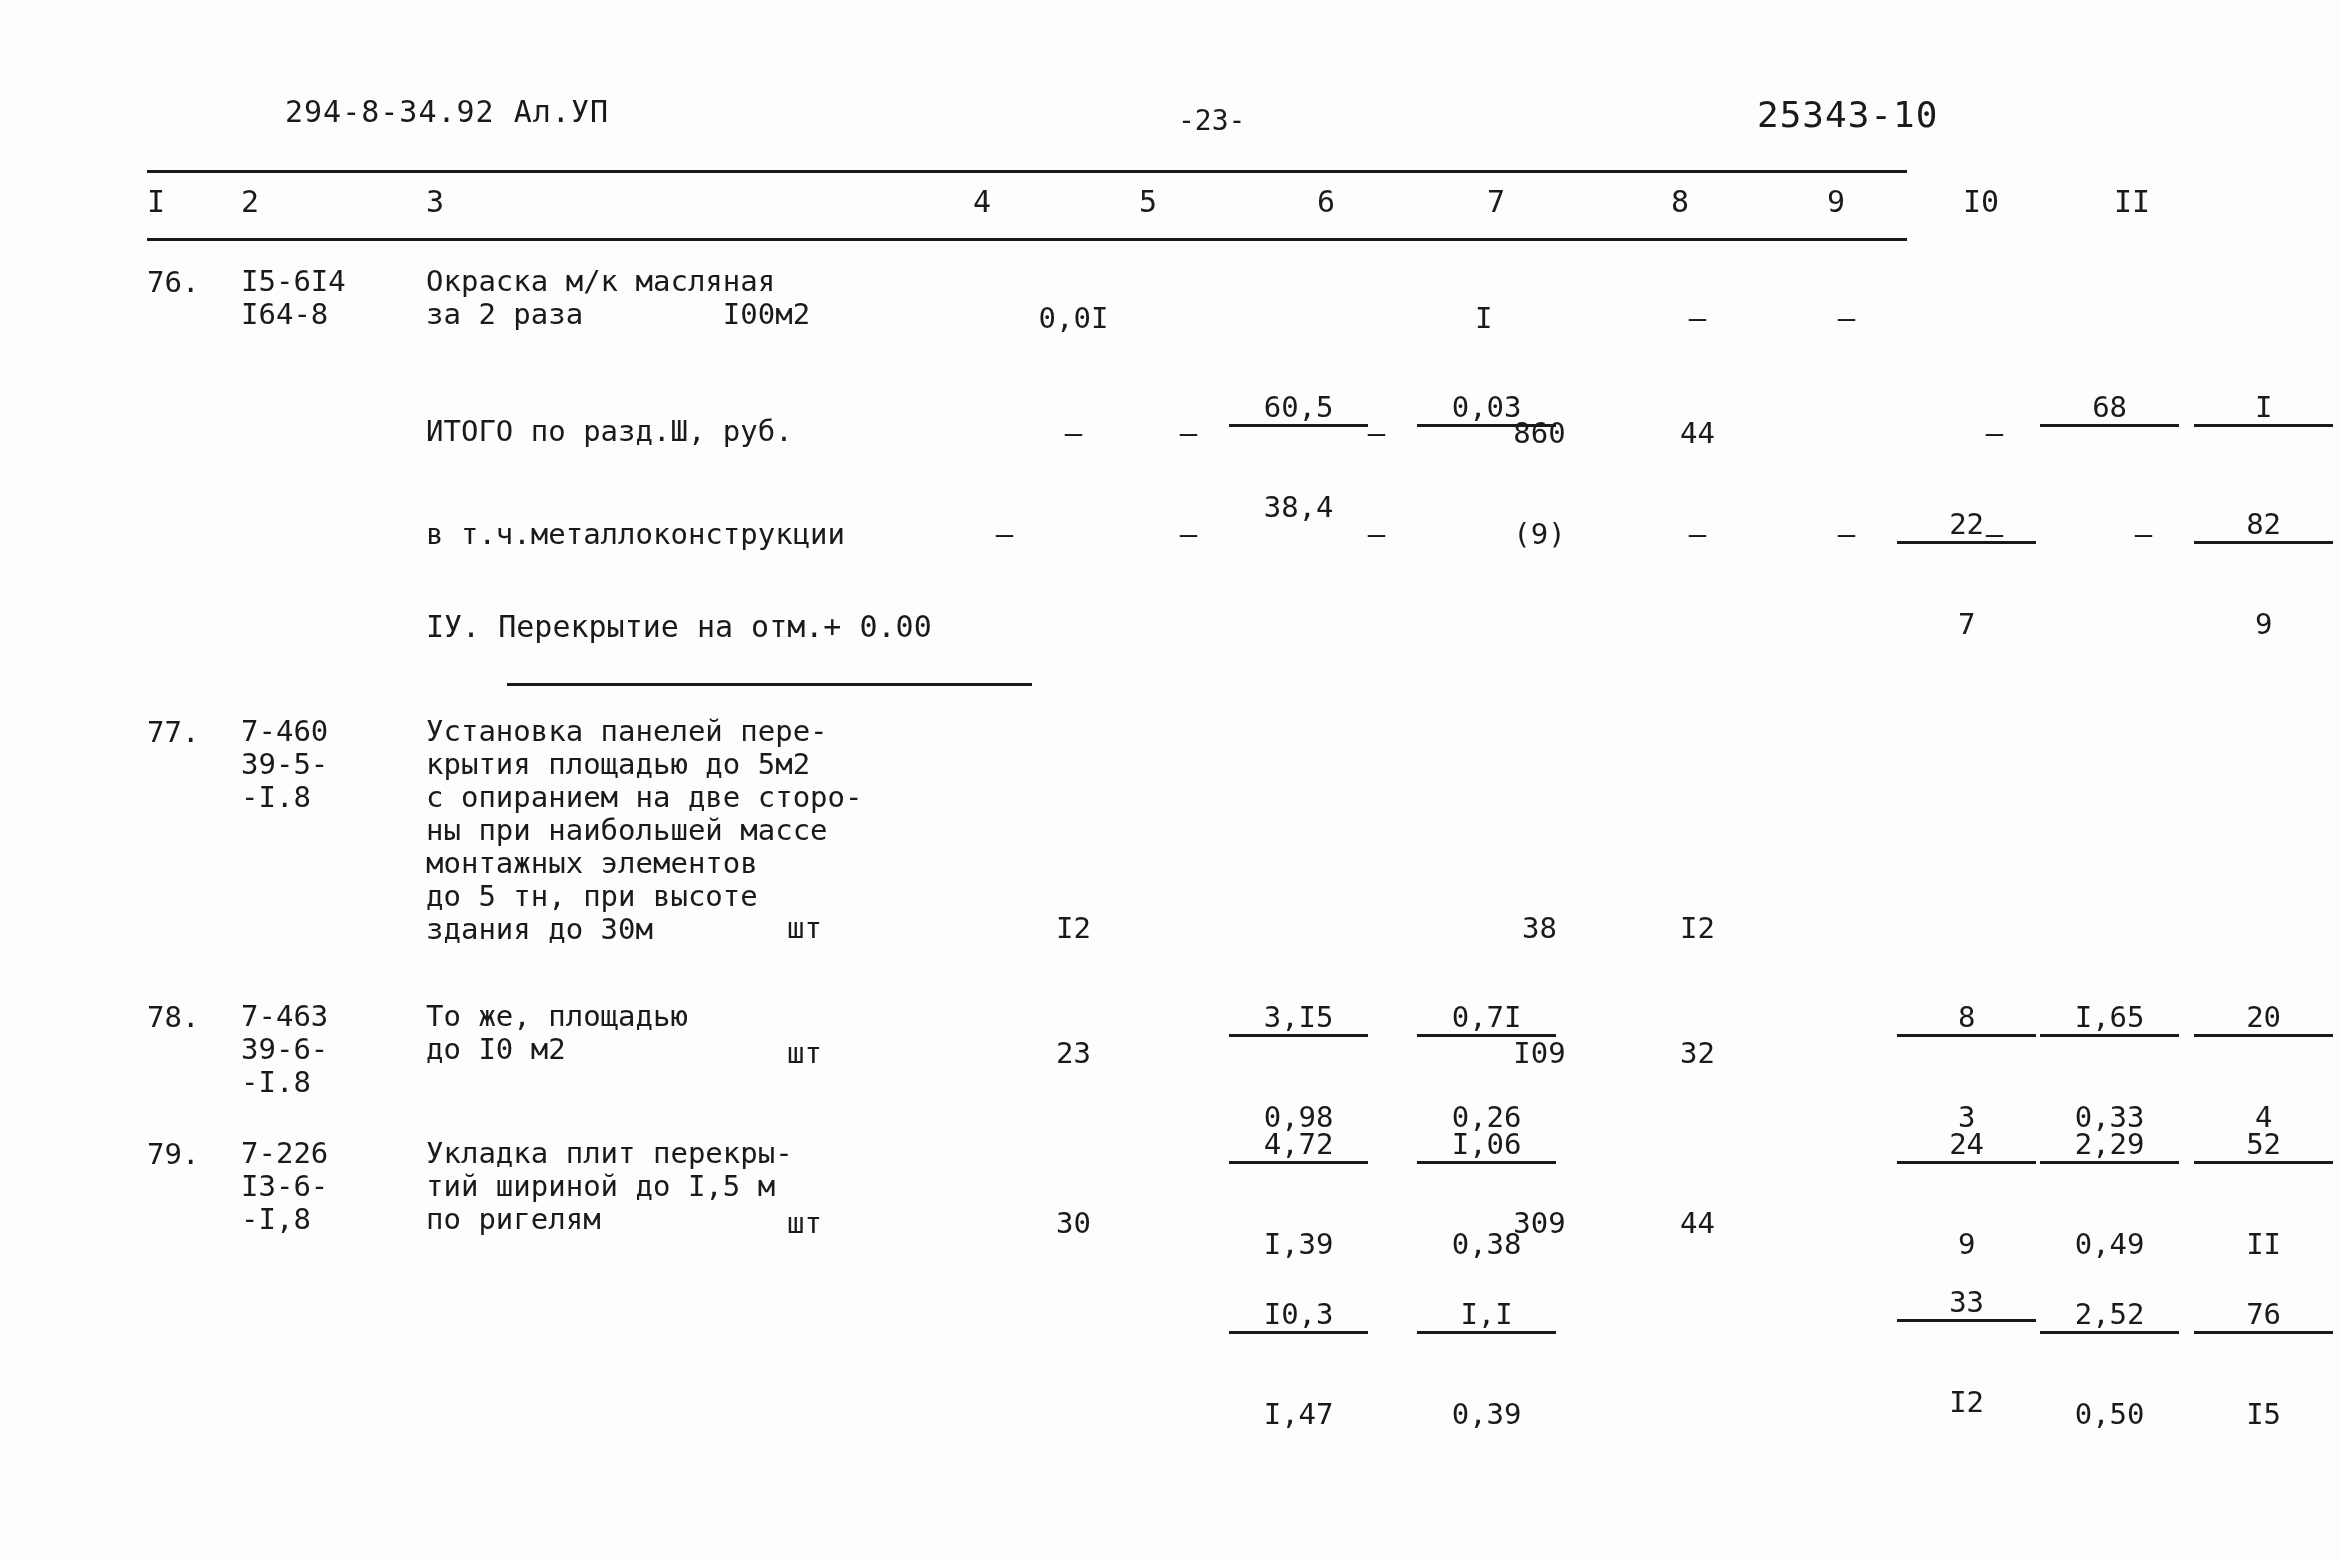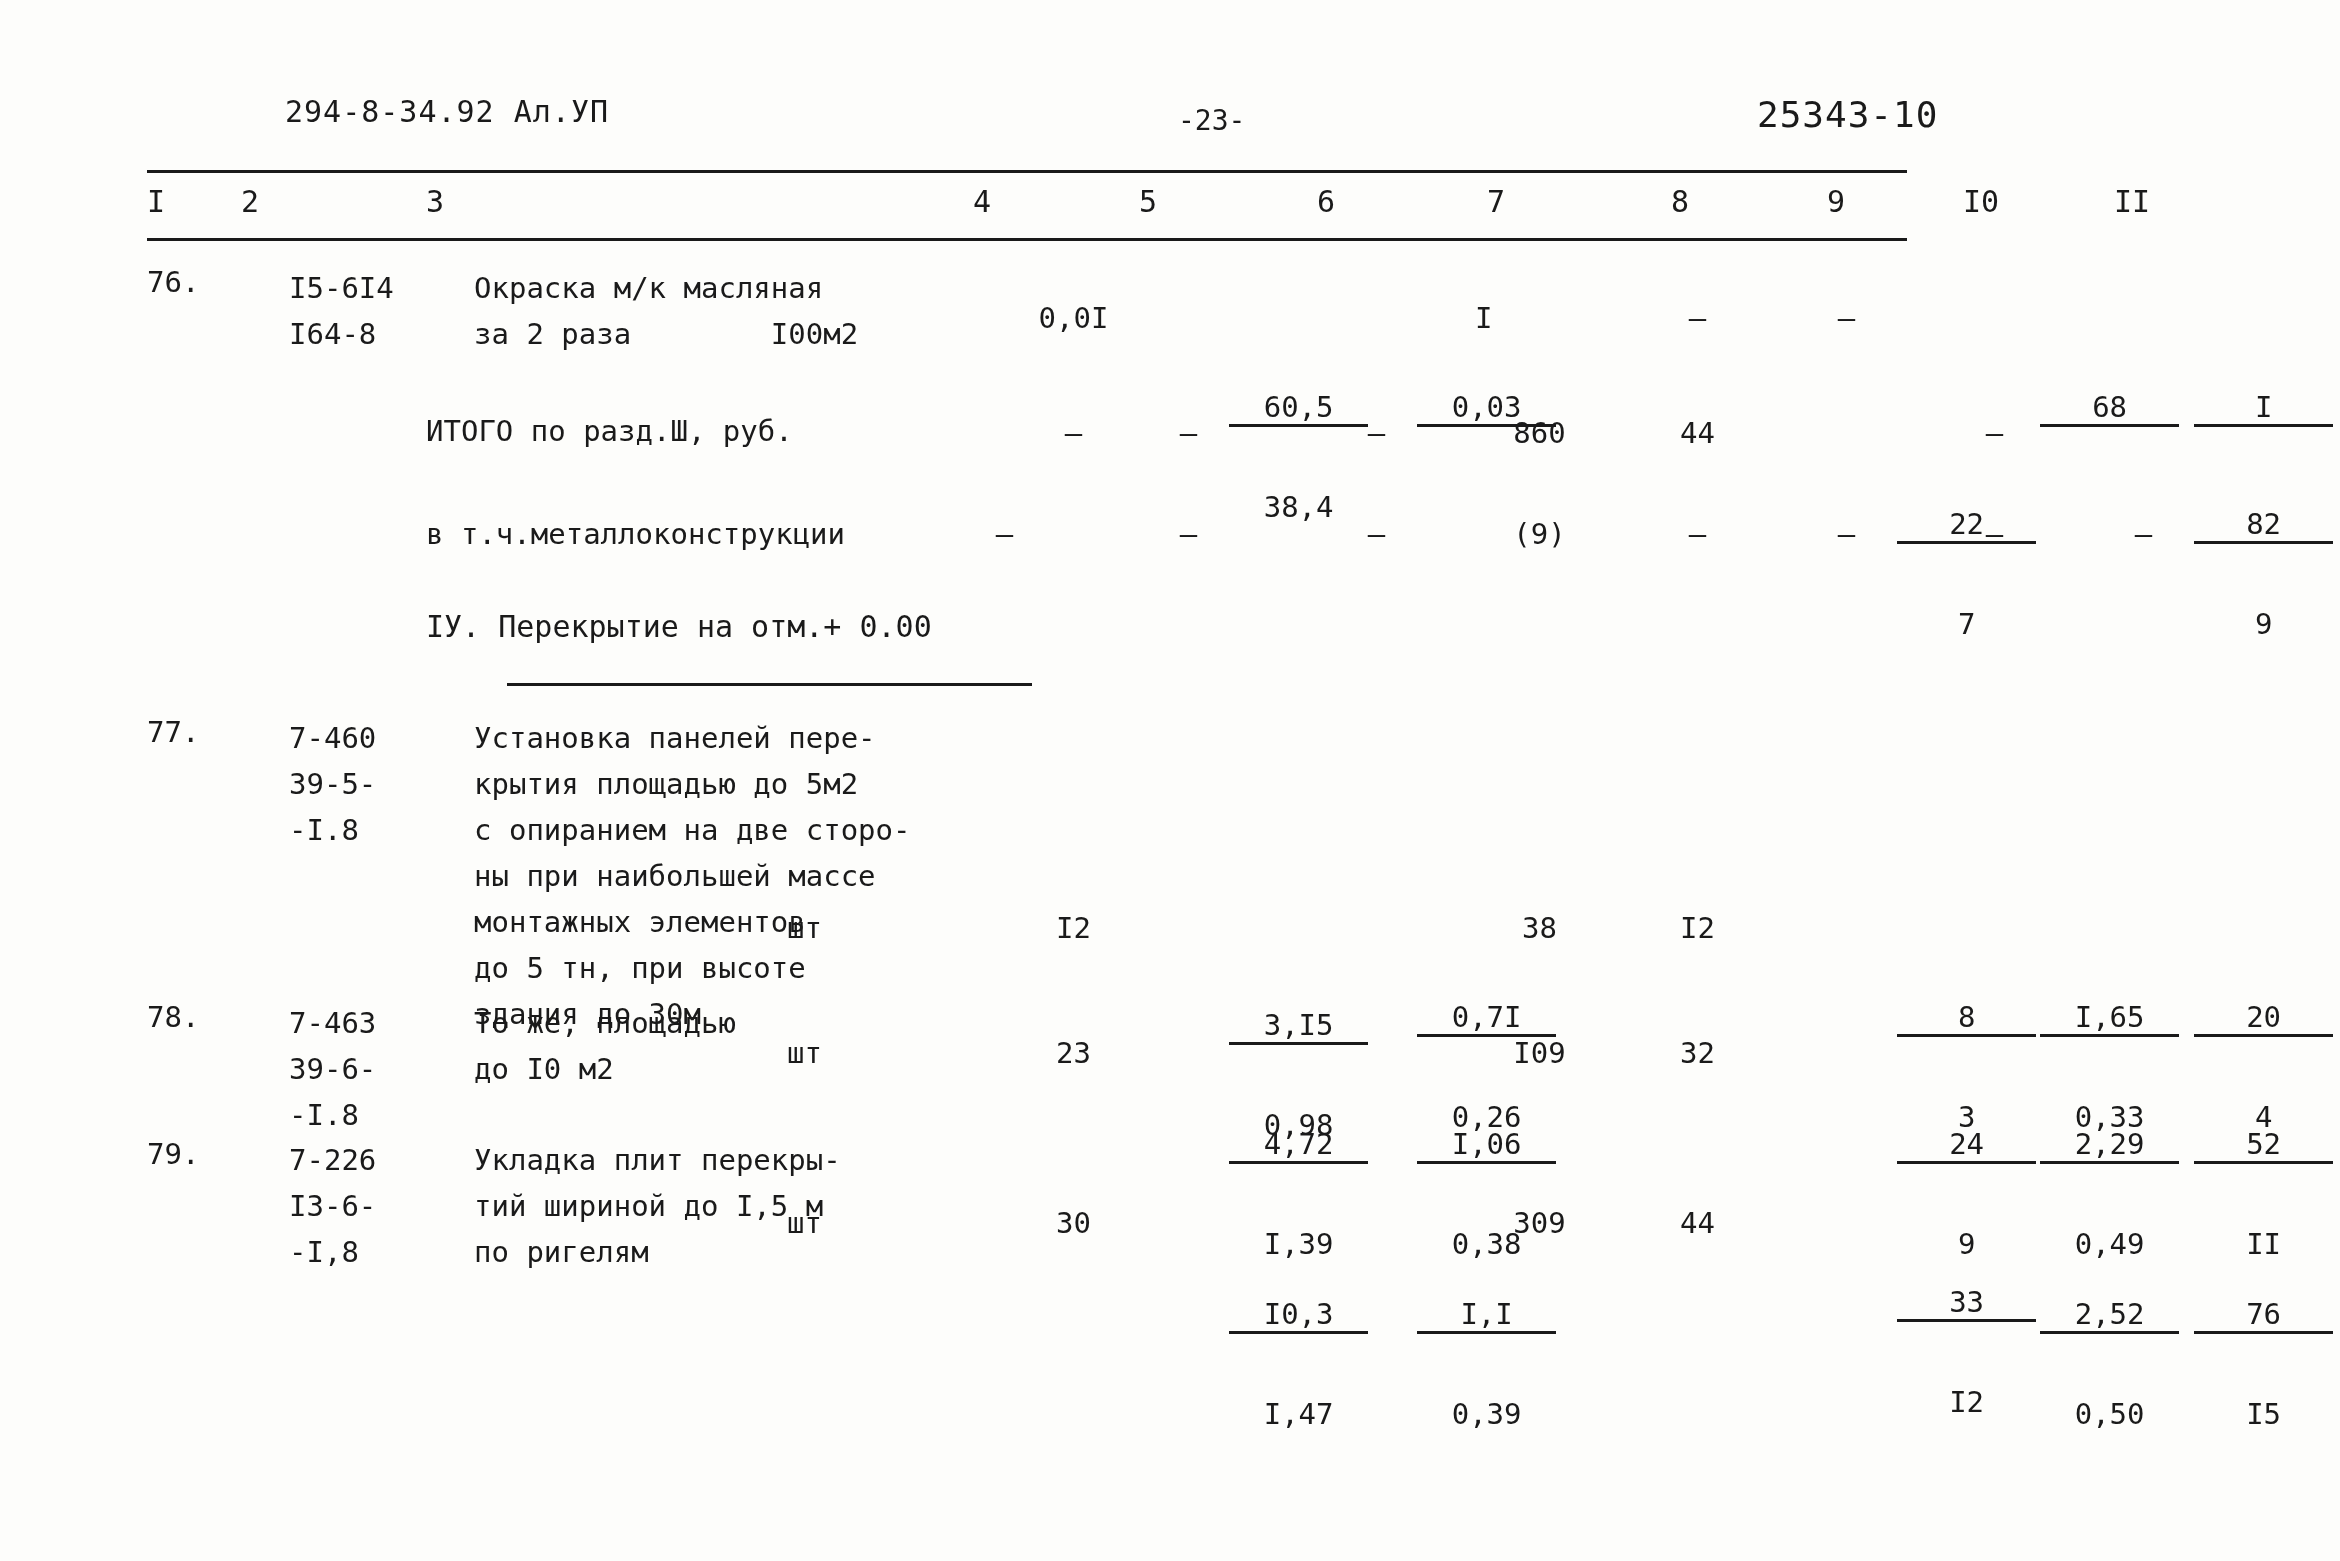--- a/index.html
+++ b/index.html
@@ -113,23 +113,22 @@
     border-bottom: 3px solid #1a1a1a;
     padding: 0 4px 1px 4px;
   }
   .frac .d {
     display: block;
     padding: 0 4px;
   }
 
   .multiline {
     font-size: 29px;
-    line-height: 46px;
+    line-height: 33px;
     white-space: pre;
-    margin-left: 48px;
   }
 
   
   .sec-underline {
     position: absolute;
     height: 3px;
     background: #1a1a1a;
   }
 </style>
 </head>
@@ -241,21 +240,21 @@
 -I.8</div>
     <div class="cell desc multiline">Установка панелей пере-
 крытия площадью до 5м2
 с опиранием на две сторо-
 ны при наибольшей массе
 монтажных элементов
 до 5 тн, при высоте
 здания до 30м</div>
     <div class="cell unit" style="top:196px">шт</div>
     <div class="cell c4" style="top:196px">I2</div>
-    <div class="cell c5" style="top:196px">
+    <div class="cell c5" style="top:188px">
       <span class="frac">
         <span class="n">3,I5</span>
         <span class="d">0,98</span>
       </span>
     </div>
     <div class="cell c6" style="top:188px">
       <span class="frac">
         <span class="n">0,7I</span>
         <span class="d">0,26</span>
       </span>

